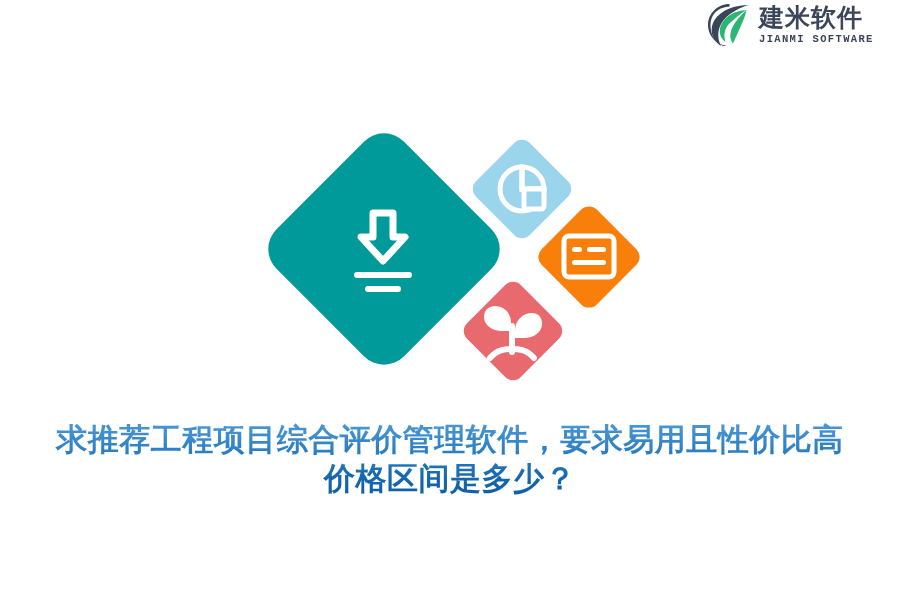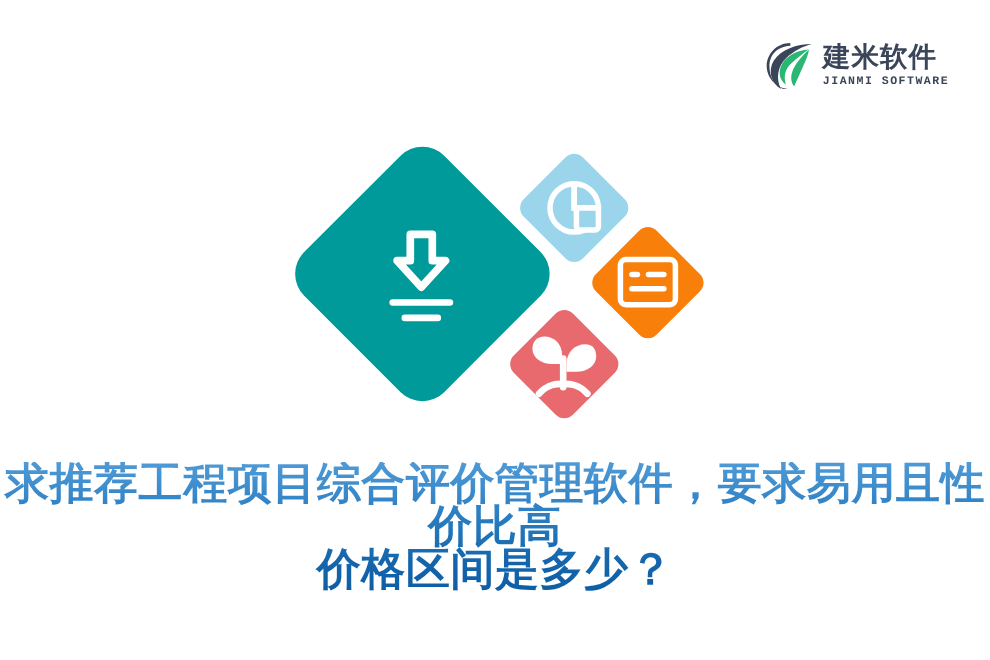--- a/index.html
+++ b/index.html
@@ -12,27 +12,26 @@
     background: #ffffff;
     font-family: "Liberation Sans", sans-serif;
     overflow: hidden;
     position: relative;
   }
 
   
   .brand {
     position: absolute;
     top: 0px;
-    right: 16px;
+    right: 5px;
     width: 190px;
     height: 50px;
     display: flex;
     align-items: center;
     gap: 6px;
-    margin-top: 35px;
   }
   .brand-mark {
     width: 48px;
     height: 46px;
     flex: 0 0 48px;
     display: block;
   }
   .brand-text {
     display: flex;
     flex-direction: column;
@@ -72,21 +71,21 @@
   }
 
   
   .headline {
     position: absolute;
     left: 0;
     top: 420px;
     width: 900px;
     text-align: center;
     font-family: "Liberation Serif", "DejaVu Serif", serif;
-    font-size: 40px;
+    font-size: 31px;
     font-weight: bold;
     line-height: 39px;
     letter-spacing: 0.5px;
     background-image: linear-gradient(to bottom, #4f9ad6 0%, #2d80c4 38%, #1465ab 78%, #0e5ea5 100%);
     -webkit-background-clip: text;
     background-clip: text;
     color: transparent;
     -webkit-text-fill-color: transparent;
     white-space: pre-line;
   }

